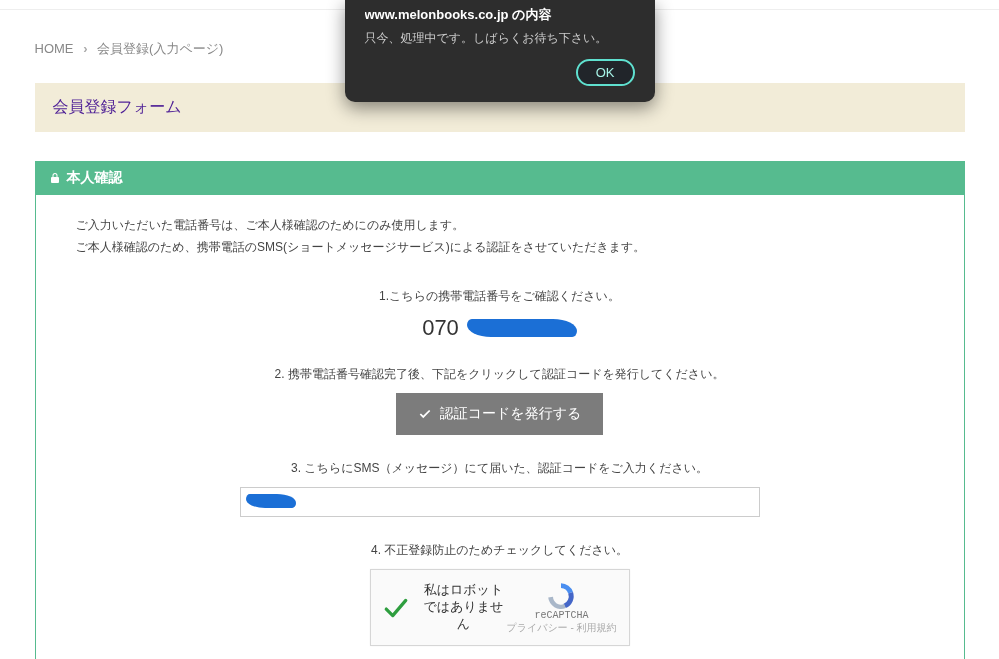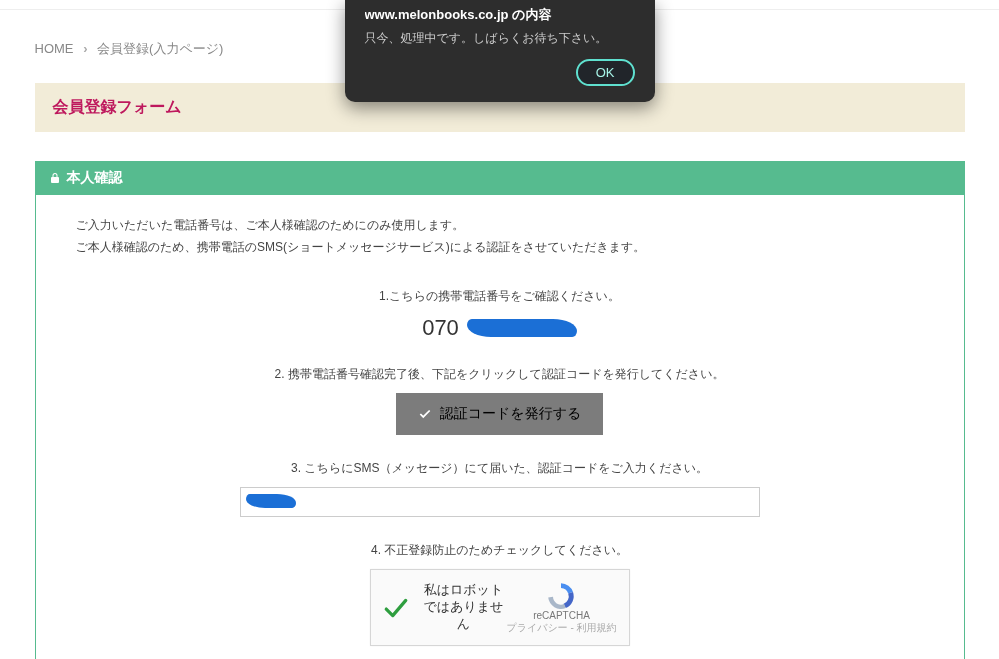--- a/index.html
+++ b/index.html
@@ -25,22 +25,22 @@
       font-size: 13px;
       color: #888;
       margin-bottom: 25px;
     }
     .breadcrumb a { color: #888; text-decoration: none; }
     .breadcrumb .sep { margin: 0 6px; color: #aaa; font-weight: bold; }
     .page-title-bar {
       background: #f2ecd8;
       padding: 14px 18px;
       font-size: 16px;
-      font-weight: bold;
-      color: #be185d;
+      font-weight: normal;
+      color: #4c1d95;
       margin-bottom: 20px;
     }
     .section-header {
       background: #56bb8f;
       color: #fff;
       padding: 8px 14px;
       font-size: 14px;
       font-weight: bold;
       display: flex;
       align-items: center;
@@ -86,21 +86,21 @@
       background: #1b6fd6;
       border-radius: 8px 40px 8px 40px / 10px 20px 10px 20px;
     }
     .scribble-phone { width: 110px; height: 18px; }
     .issue-btn {
       display: inline-flex;
       align-items: center;
       justify-content: center;
       gap: 8px;
       background: #7c7c7c;
-      color: #000000;
+      color: #ffffff;
       border: none;
       padding: 12px 22px;
       font-size: 14px;
       cursor: pointer;
     }
     .check-icon { width: 14px; height: 14px; }
     .code-input {
       width: 520px;
       max-width: 100%;
       height: 30px;
@@ -150,21 +150,21 @@
       color: #333;
       line-height: 1.3;
       flex: 1;
     }
     .recaptcha-logo {
       text-align: center;
       font-size: 9px;
       color: #888;
     }
     .recaptcha-logo .logo-img { width: 32px; height: 28px; margin: 0 auto 2px; }
-    .recaptcha-logo .brand { font-size: 10px; color: #777; }
+    .recaptcha-logo .brand { font-size: 10px; color: #777; font-family: Liberation Mono, monospace; }
     .recaptcha-logo .terms { font-size: 10px; color: #aaa; }
 
     
     .alert-modal {
       position: absolute;
       top: 0;
       left: 50%;
       transform: translateX(-50%);
       width: 310px;
       background: #2d2d2d;

